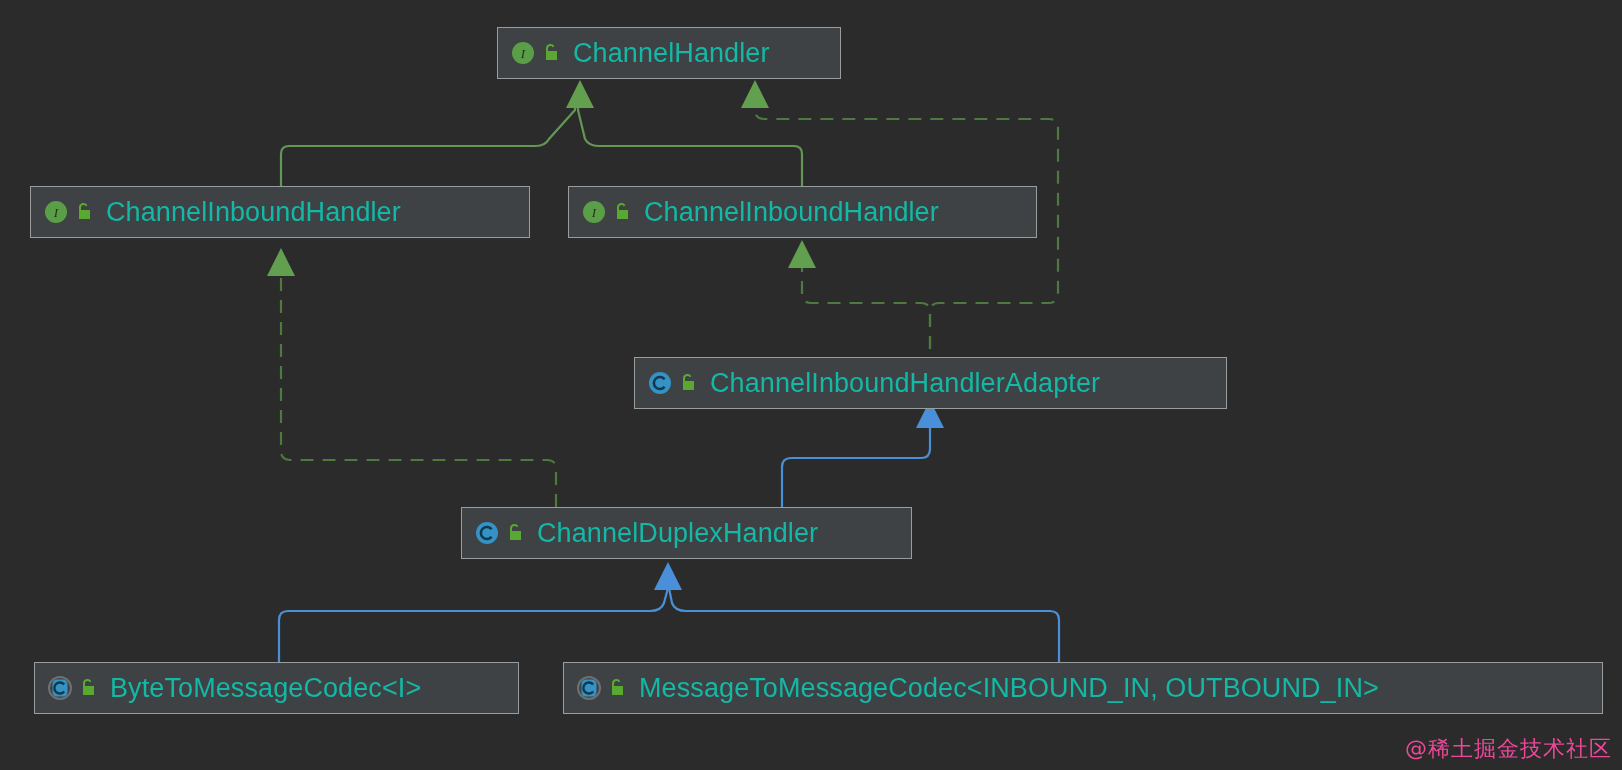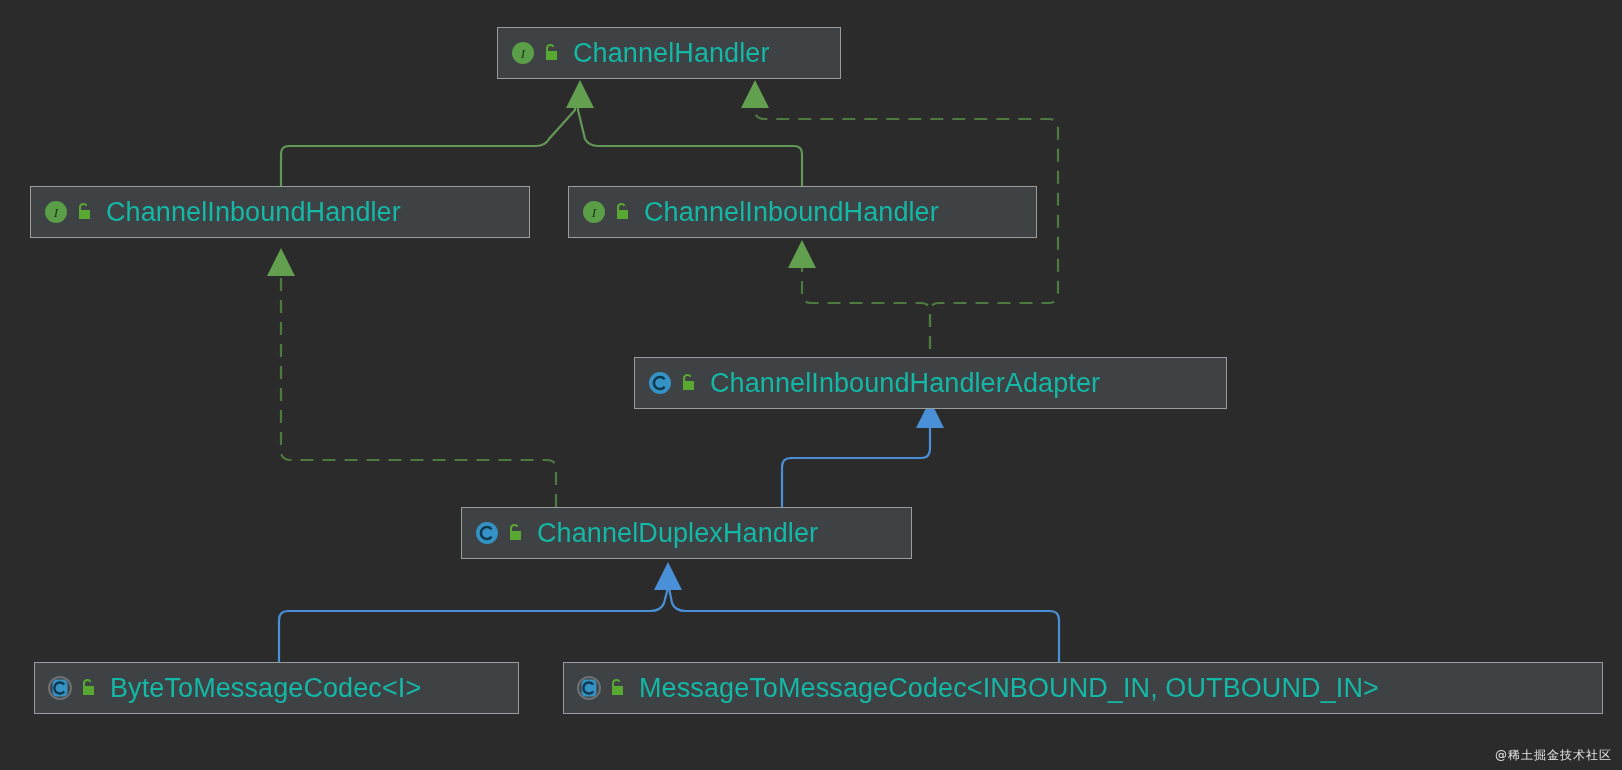--- a/index.html
+++ b/index.html
@@ -58,22 +58,22 @@
     width: 20px;
     height: 22px;
     flex: 0 0 20px;
     margin-left: 5px;
   }
   .icon-vis svg { display: block; }
   .watermark {
     position: absolute;
     right: 10px;
     bottom: 6px;
-    color: #e5e5e5;
-    font-size: 12px;
+    color: #ec4899;
+    font-size: 22px;
     font-family: "DejaVu Sans", sans-serif;
     letter-spacing: 1px;
   }
 </style>
 </head>
 <body>
 
 <div id="canvas">
 
   <svg id="edge-layer" width="1622" height="770" viewBox="0 0 1622 770">

